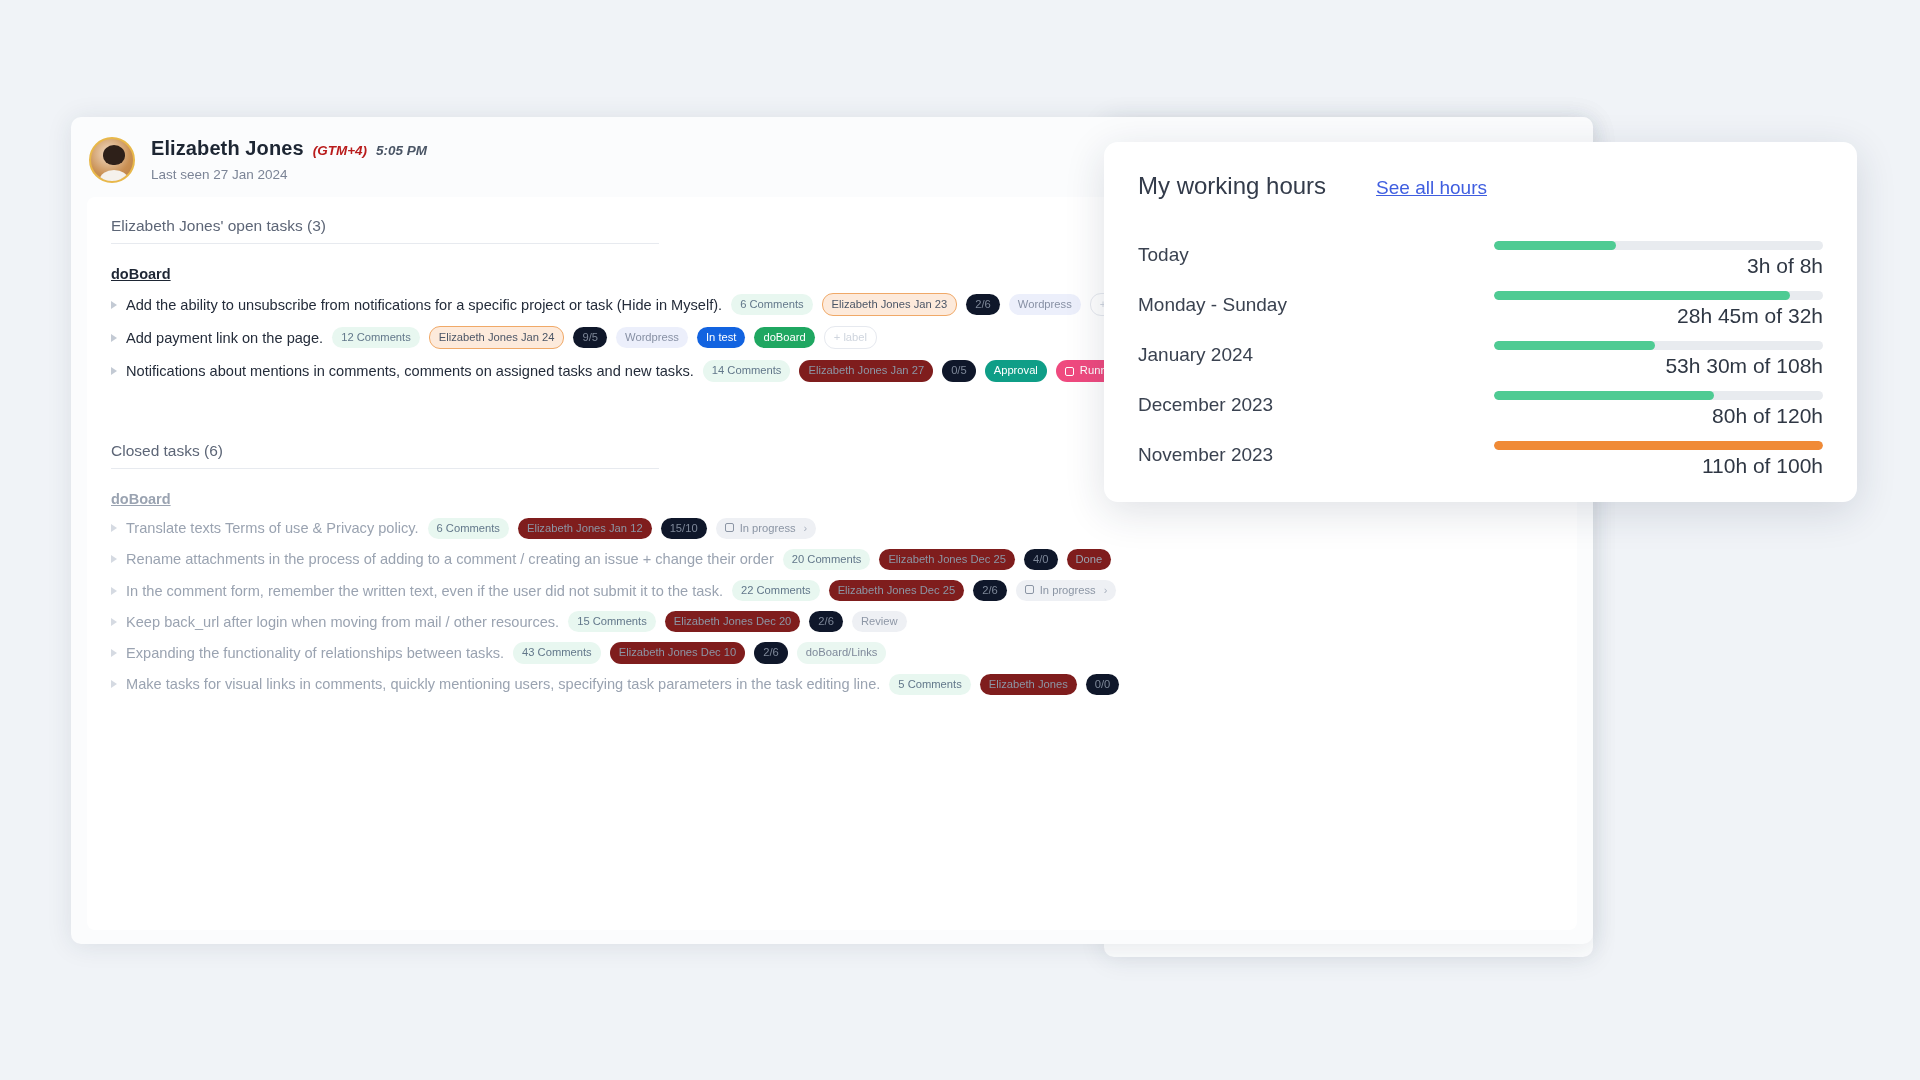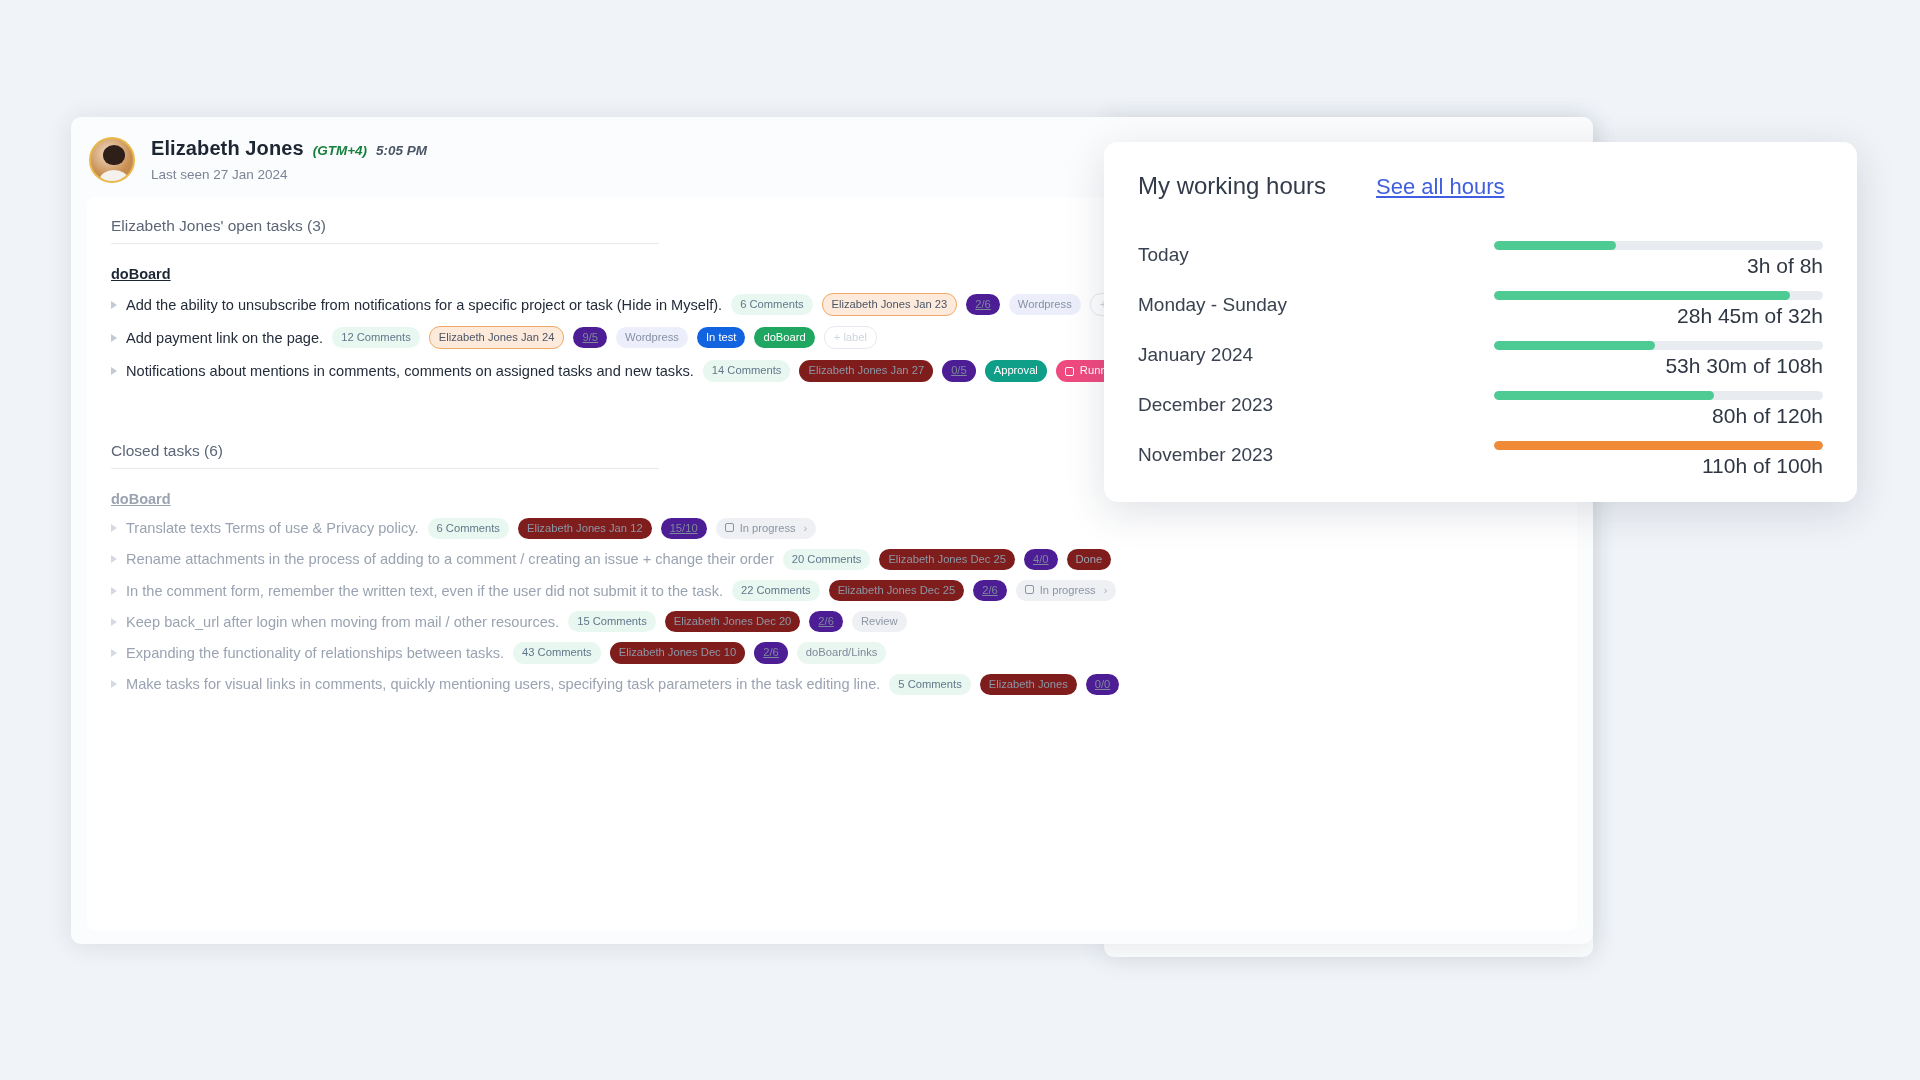--- a/index.html
+++ b/index.html
@@ -29,21 +29,21 @@
     content:""; position:absolute; left:12px; top:6px; width:22px; height:20px;
     border-radius: 50% 50% 45% 45%; background:#2e2019;
   }
   .avatar-lg::after {
     content:""; position:absolute; left:9px; bottom:-7px; width:28px; height:18px;
     border-radius:50% 50% 0 0; background:#f5f1ec;
   }
   .user-names { line-height: 1.38; }
   .uname-row { display: flex; align-items: baseline; gap: 9px; }
   .uname { font-size: 20px; font-weight: bold; color: #1d2633; letter-spacing: .1px; }
-  .utz { font-size: 13.5px; color: #15803d; font-style: italic; font-weight: bold; }
+  .utz { font-size: 13.5px; color: #b91c1c; font-style: italic; font-weight: bold; }
   .utime { font-size: 13.5px; color: #4a5565; font-style: italic; font-weight: bold; }
   .useen { font-size: 13.5px; color: #7b8496; margin-top: 3px; }
 
   
   .tasks-panel {
     position: absolute; left: 16px; top: 80px; right: 16px; bottom: 14px;
     background: #ffffff; border-radius: 8px;
   }
   .tasks-head {
     display: flex; align-items: center; justify-content: space-between;
@@ -78,21 +78,21 @@
   .task-row.muted .task-name { color: #9aa3b1; }
   .task-row.muted .caret { border-left-color: #d5dae2; }
 
   .tag {
     font-size: 11.2px; line-height: 1; padding: 5px 9px; border-radius: 11px;
     white-space: nowrap; flex: none;
   }
   .t-comments { background: #e8f7f0; color: #62778a; }
   .t-assignee-hl { background: #fdeadb; color: #4b5667; border: 1px solid #f0a968; }
   .t-assignee { background: #7f1d1d; color: #8c96a5; }
-  .t-frac { background: #4c1d95; color: #7e8899; text-decoration: underline; }
+  .t-frac { background: #0f172a; color: #7e8899; }
   .t-wordpress { background: #eceffb; color: #8790a4; }
   .t-intest { background: #1263e0; color: #ffffff; }
   .t-doboard { background: #1fa761; color: #ffffff; }
   .t-approval { background: #0f9e87; color: #ffffff; }
   .t-done { background: #7f1d1d; color: #9aa3b1; }
   .t-review { background: #eef0f4; color: #8e97a6; }
   .t-links { background: #eaf7f1; color: #7f8a9b; }
   .t-progress { background: #eef0f4; color: #8b95a4; display: flex; align-items: flex-start; gap: 6px; }
   .t-addlabel { background: transparent; color: #cfd5de; border: 1px solid #e6e9ef; }
   .t-running {
@@ -148,21 +148,21 @@
 
   
   .wh-popup {
     position: absolute; left: 1104px; top: 142px; width: 753px; height: 360px;
     background: #ffffff; border-radius: 14px;
     box-shadow: 0 10px 40px rgba(30,45,70,.14);
     padding: 30px 34px 0 34px;
   }
   .wh-head { display: flex; align-items: baseline; gap: 50px; }
   .wh-title { font-size: 24px; color: #333b4a; }
-  .wh-link { font-size: 22px; color: #3f5ee0; text-decoration: underline; cursor: pointer; }
+  .wh-link { font-size: 19px; color: #3f5ee0; text-decoration: underline; cursor: pointer; }
 
   .wh-list { margin-top: 36px; }
   .wh-row { position: relative; height: 50px; }
   .wh-name { position: absolute; left: 0; top: 8px; font-size: 19px; color: #3a4250; }
   .wh-track {
     position: absolute; left: 356px; right: 0; top: 5px; height: 9px;
     background: #e8ebef; border-radius: 5px; overflow: hidden;
   }
   .wh-fill { height: 100%; border-radius: 5px; background: #4ecb93; }
   .wh-fill.over { background: #f08a36; }

